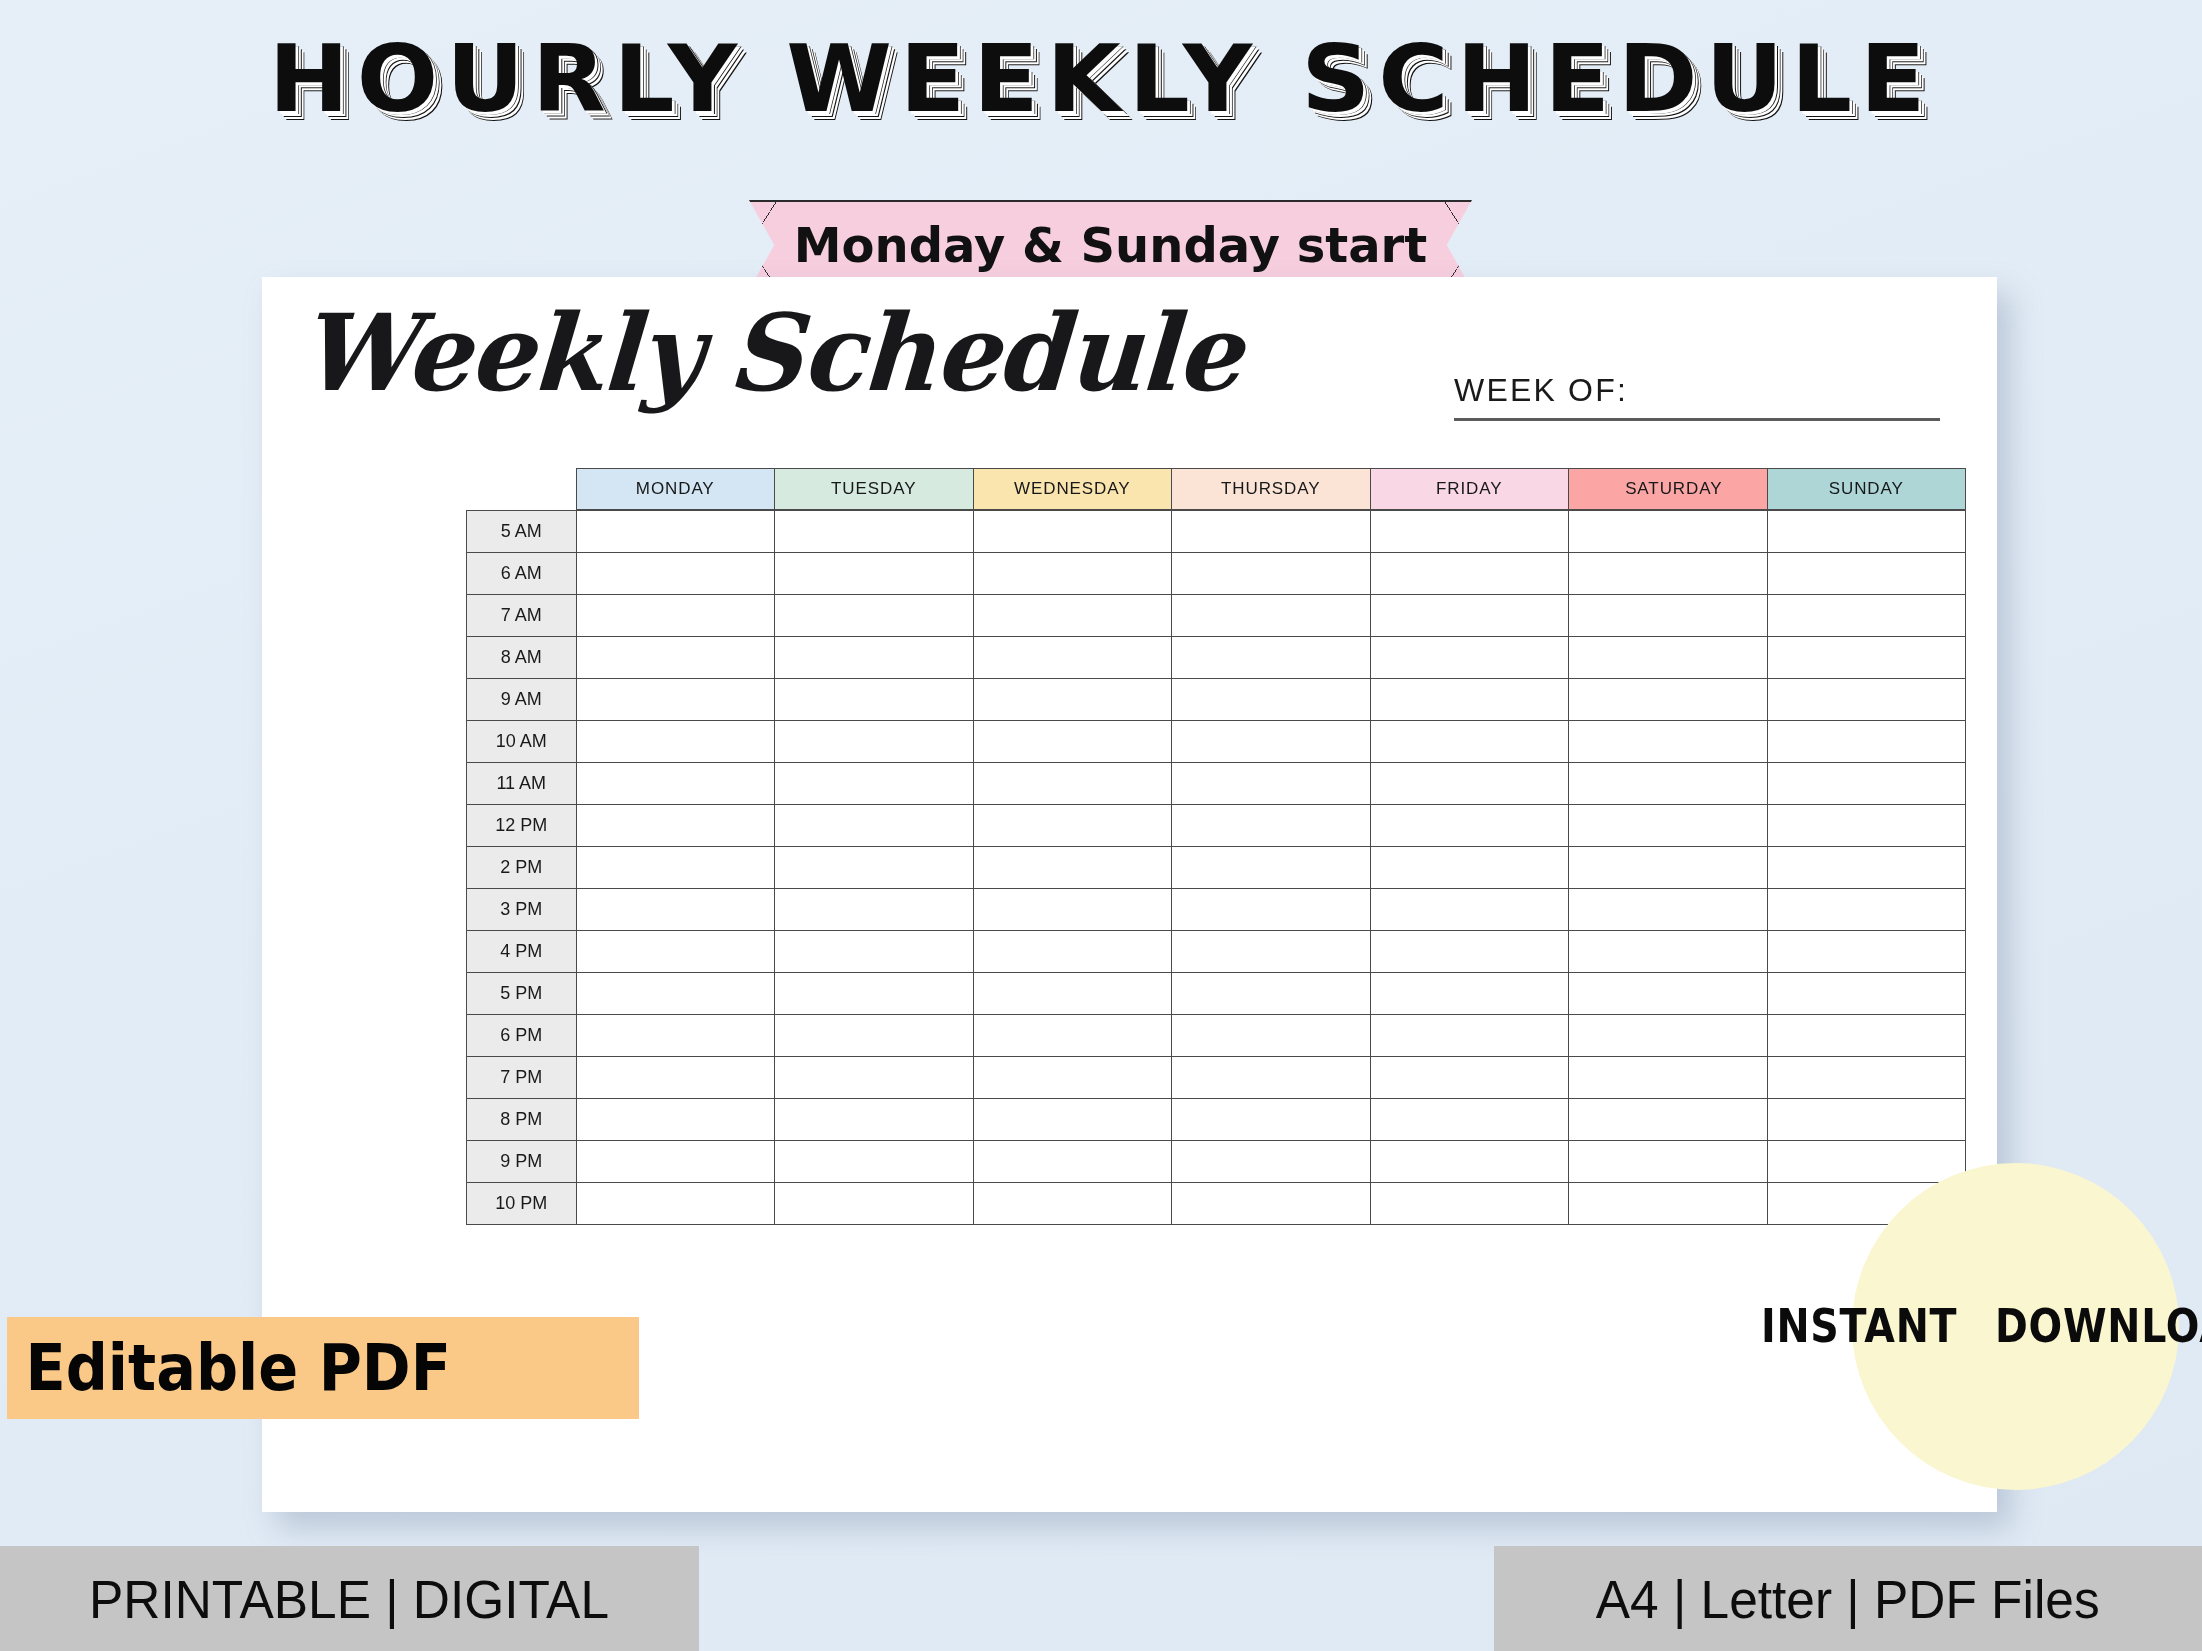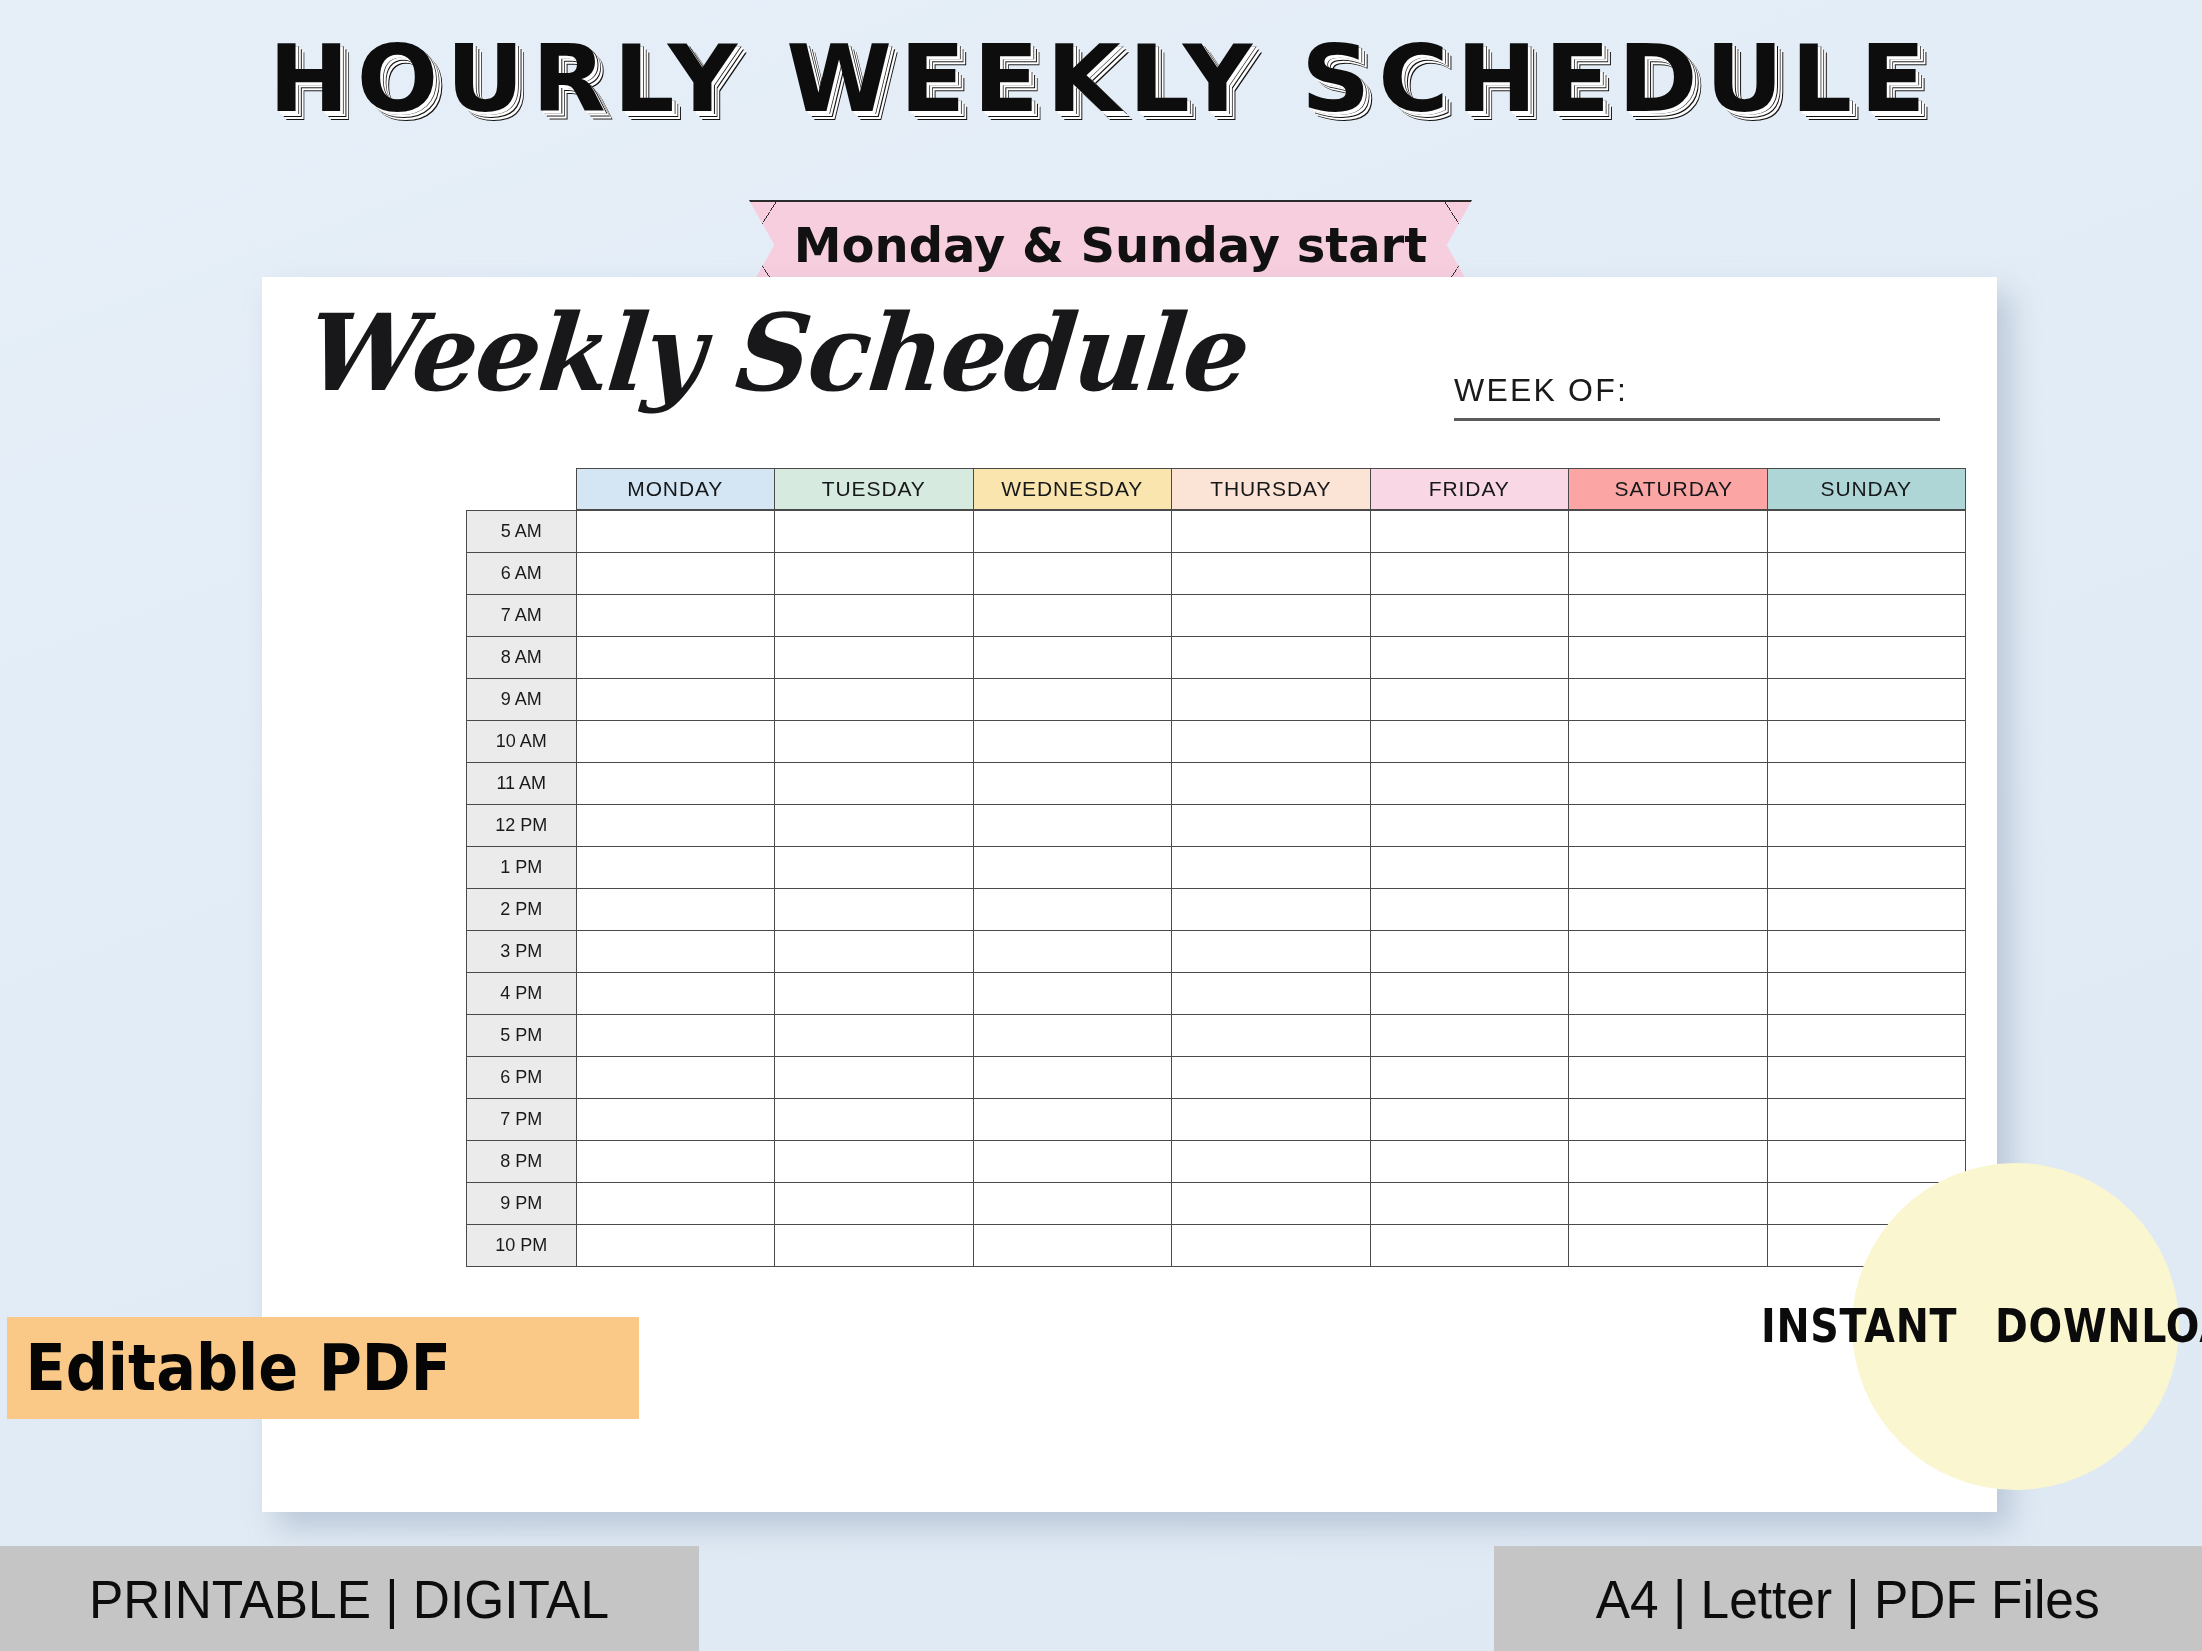--- a/index.html
+++ b/index.html
@@ -159,21 +159,21 @@
     height: 41px;
     padding: 0;
   }
   table.sched th.time-head {
     border: none;
     background: transparent;
     width: 109px;
   }
   table.sched th.day {
     font-family: "Liberation Sans", sans-serif;
-    font-size: 21px;
+    font-size: 17px;
     font-weight: 400;
     letter-spacing: 0.9px;
     color: #16181a;
     height: 40px;
     border-bottom: 2.6px solid #4a4a4a;
   }
   table.sched td.time {
     background: #ebebeb;
     font-family: "Liberation Sans", sans-serif;
     font-size: 18px;
@@ -398,30 +398,20 @@
             <td class="time">12 PM</td>
             <td class="cell"></td>
             <td class="cell"></td>
             <td class="cell"></td>
             <td class="cell"></td>
             <td class="cell"></td>
             <td class="cell"></td>
             <td class="cell"></td>
           </tr>
           <tr>
-            <td class="time">1 PM</td>
-            <td class="cell"></td>
-            <td class="cell"></td>
-            <td class="cell"></td>
-            <td class="cell"></td>
-            <td class="cell"></td>
-            <td class="cell"></td>
-            <td class="cell"></td>
-          </tr>
-          <tr>
             <td class="time">2 PM</td>
             <td class="cell"></td>
             <td class="cell"></td>
             <td class="cell"></td>
             <td class="cell"></td>
             <td class="cell"></td>
             <td class="cell"></td>
             <td class="cell"></td>
           </tr>
           <tr>

